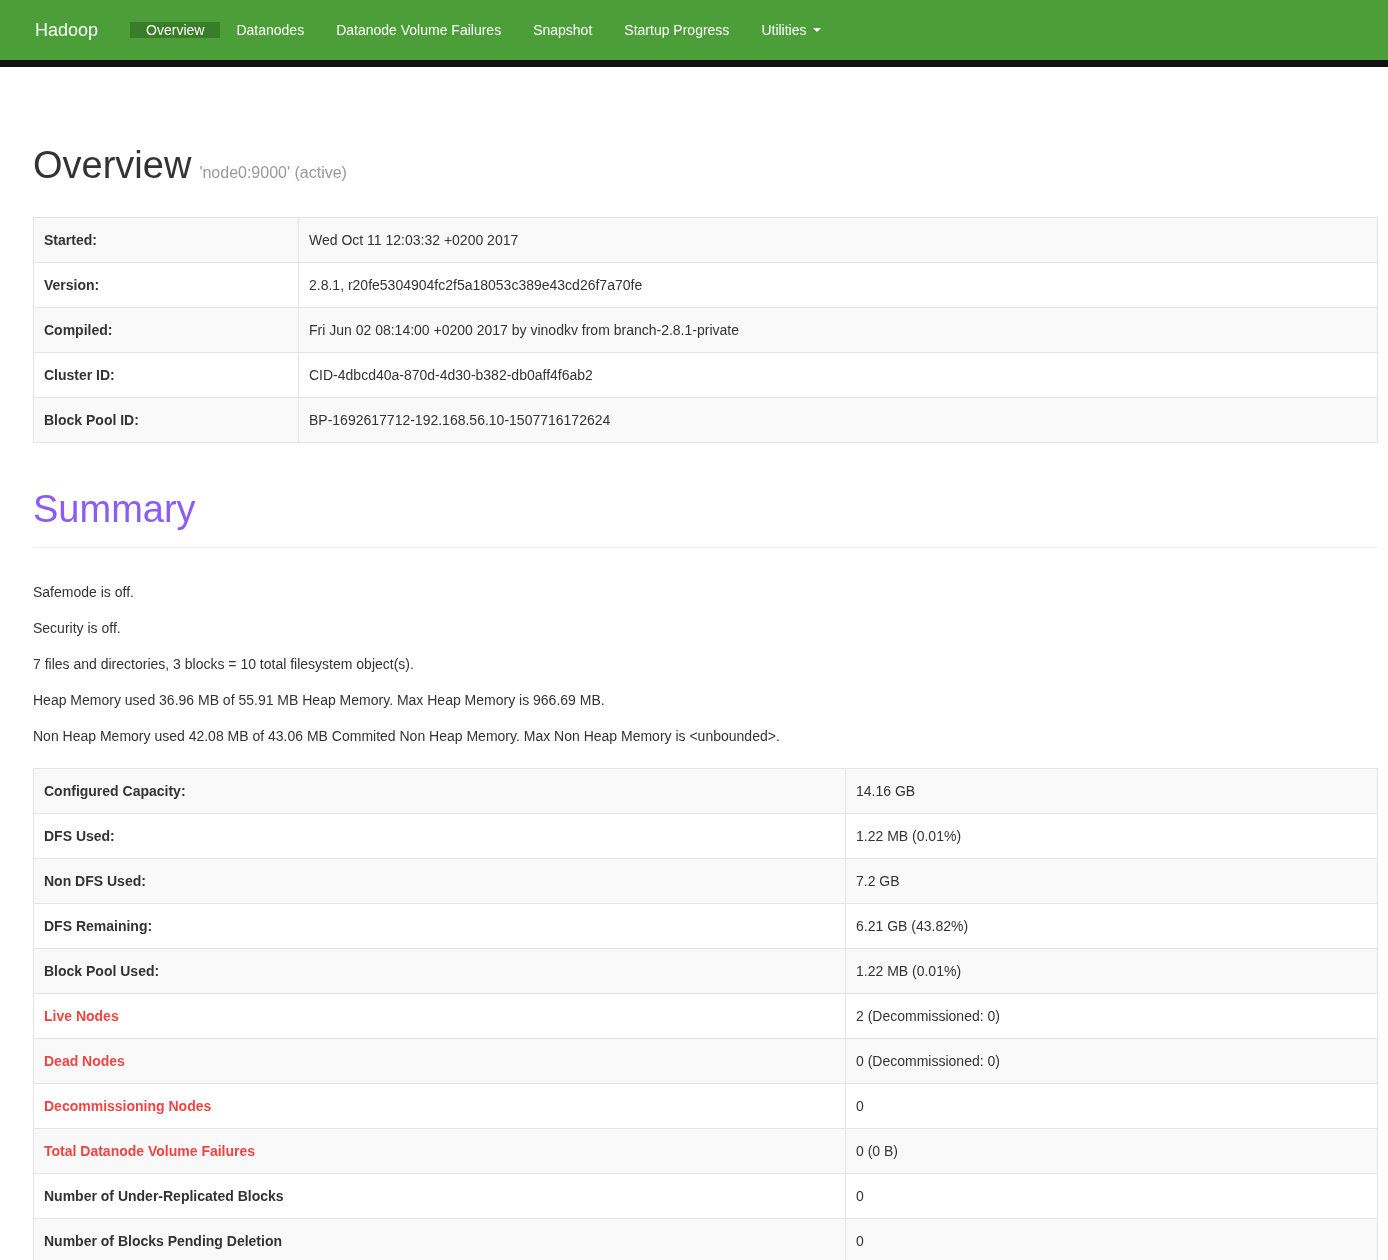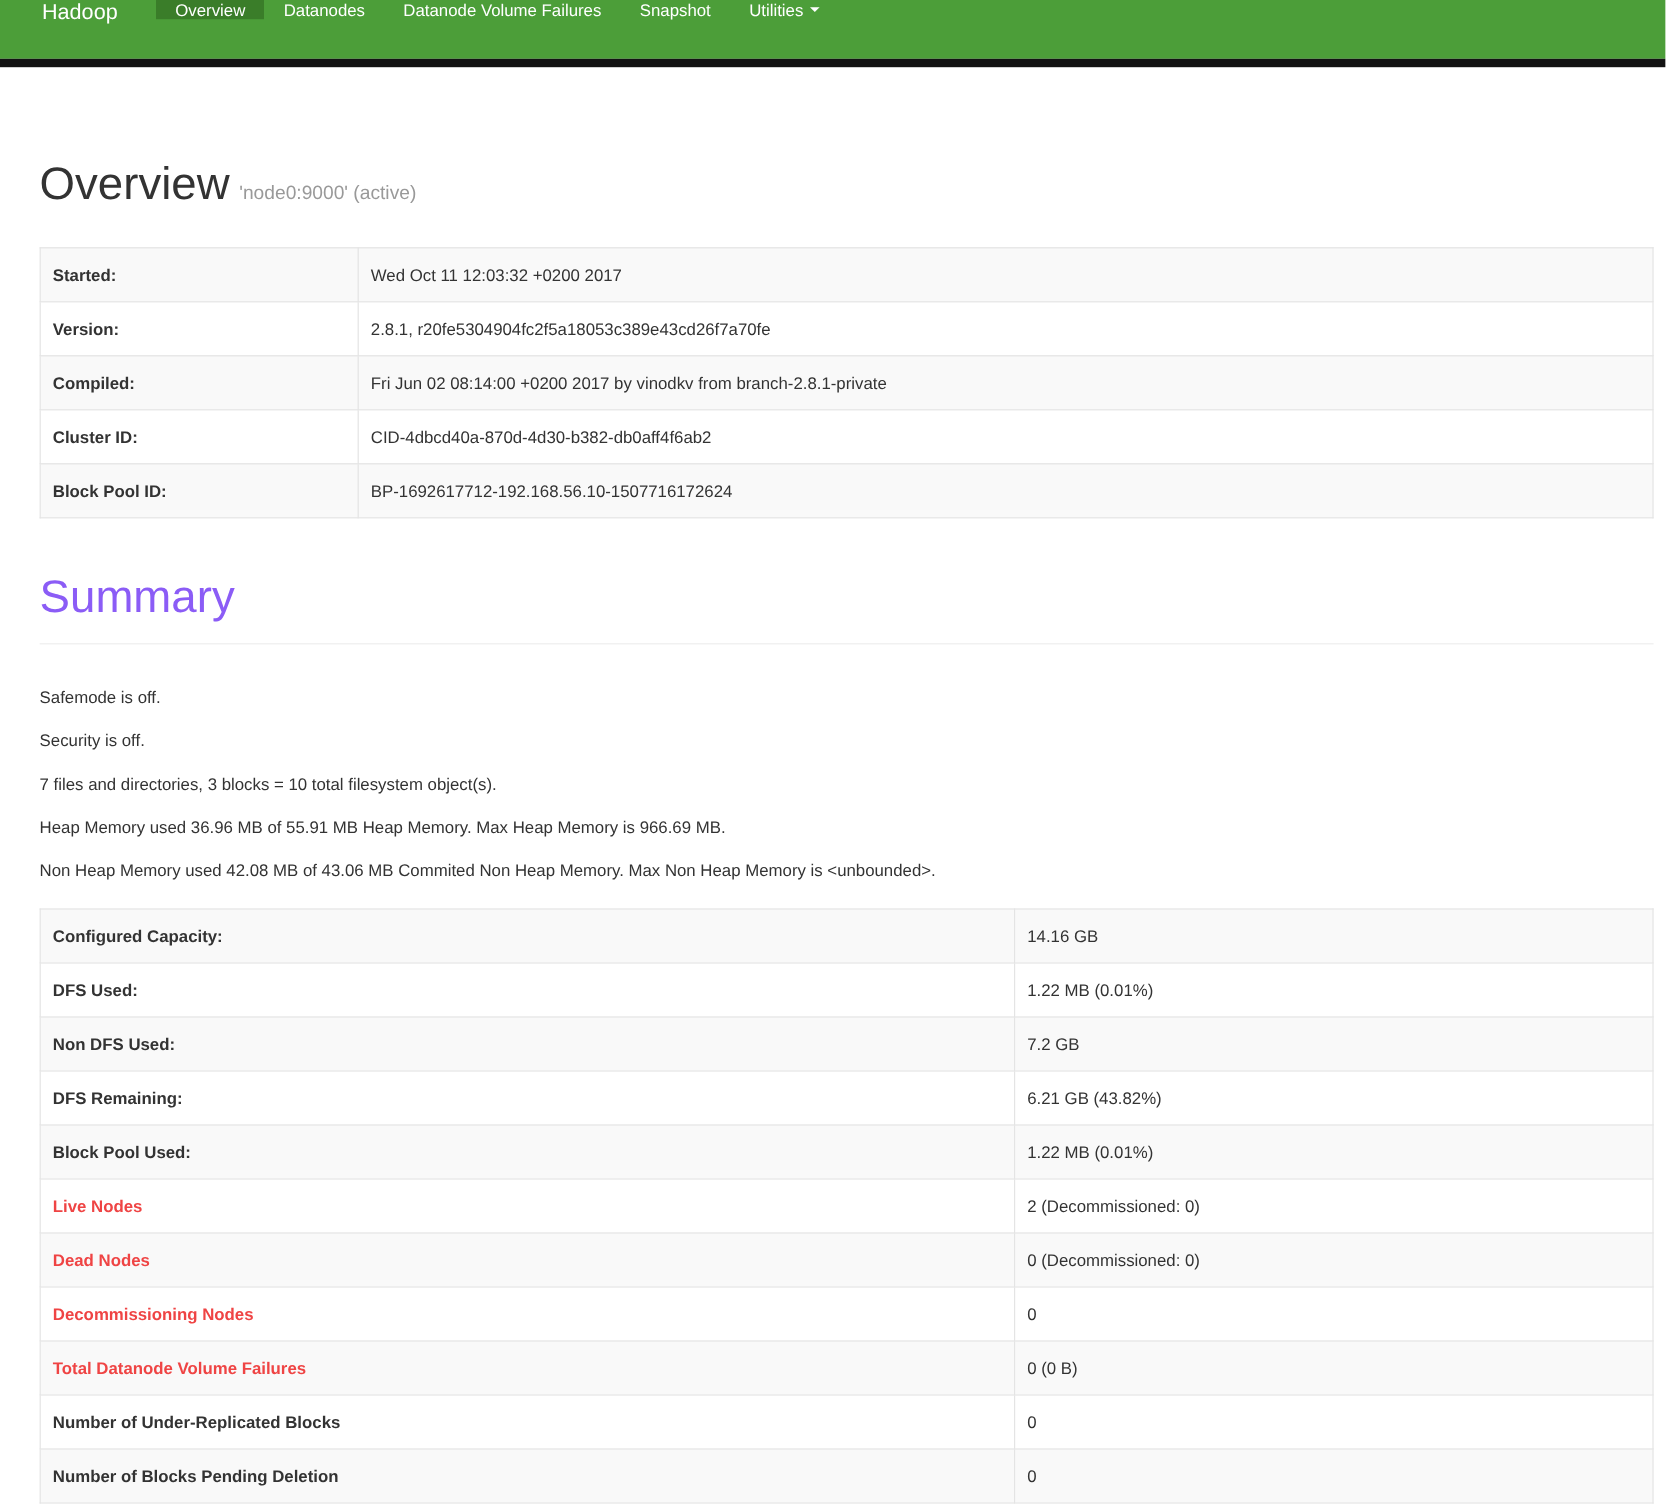--- a/index.html
+++ b/index.html
@@ -6,22 +6,22 @@
   html, body { margin: 0; padding: 0; }
   body {
     width: 1388px; height: 1260px; overflow: hidden;
     background: #fff;
     font-family: "Liberation Sans", "DejaVu Sans", sans-serif;
     font-size: 14px; color: #333;
   }
 
   
   .navbar {
-    height: 49px; background: #4c9e39;
-    display: flex; align-items: flex-start;
+    height: 60px; background: #4c9e39;
+    display: flex; align-items: center;
   }
   .navbar-brand {
     display: flex; align-items: center;
     padding: 0 32px 0 35px;
     color: #fff; font-size: 18px; text-decoration: none;
   }
   .nav { display: flex; list-style: none; margin: 0; padding: 0; }
   .nav-item {
     display: flex; align-items: center;
     padding: 0 16px; color: #fff; font-size: 14px;
@@ -88,20 +88,23 @@
     <li class="nav-item">
         <span>Datanodes</span>
       </li>
     <li class="nav-item">
         <span>Datanode Volume Failures</span>
       </li>
     <li class="nav-item">
         <span>Snapshot</span>
       </li>
     <li class="nav-item">
+        <span>Startup Progress</span>
+      </li>
+    <li class="nav-item">
         <span>Utilities</span>
         <span class="caret"></span>
       </li>
   </ul>
 </nav>
 <div class="navbar-strip"></div>
 
 <div class="container">
 
   <h1 class="page-heading">

